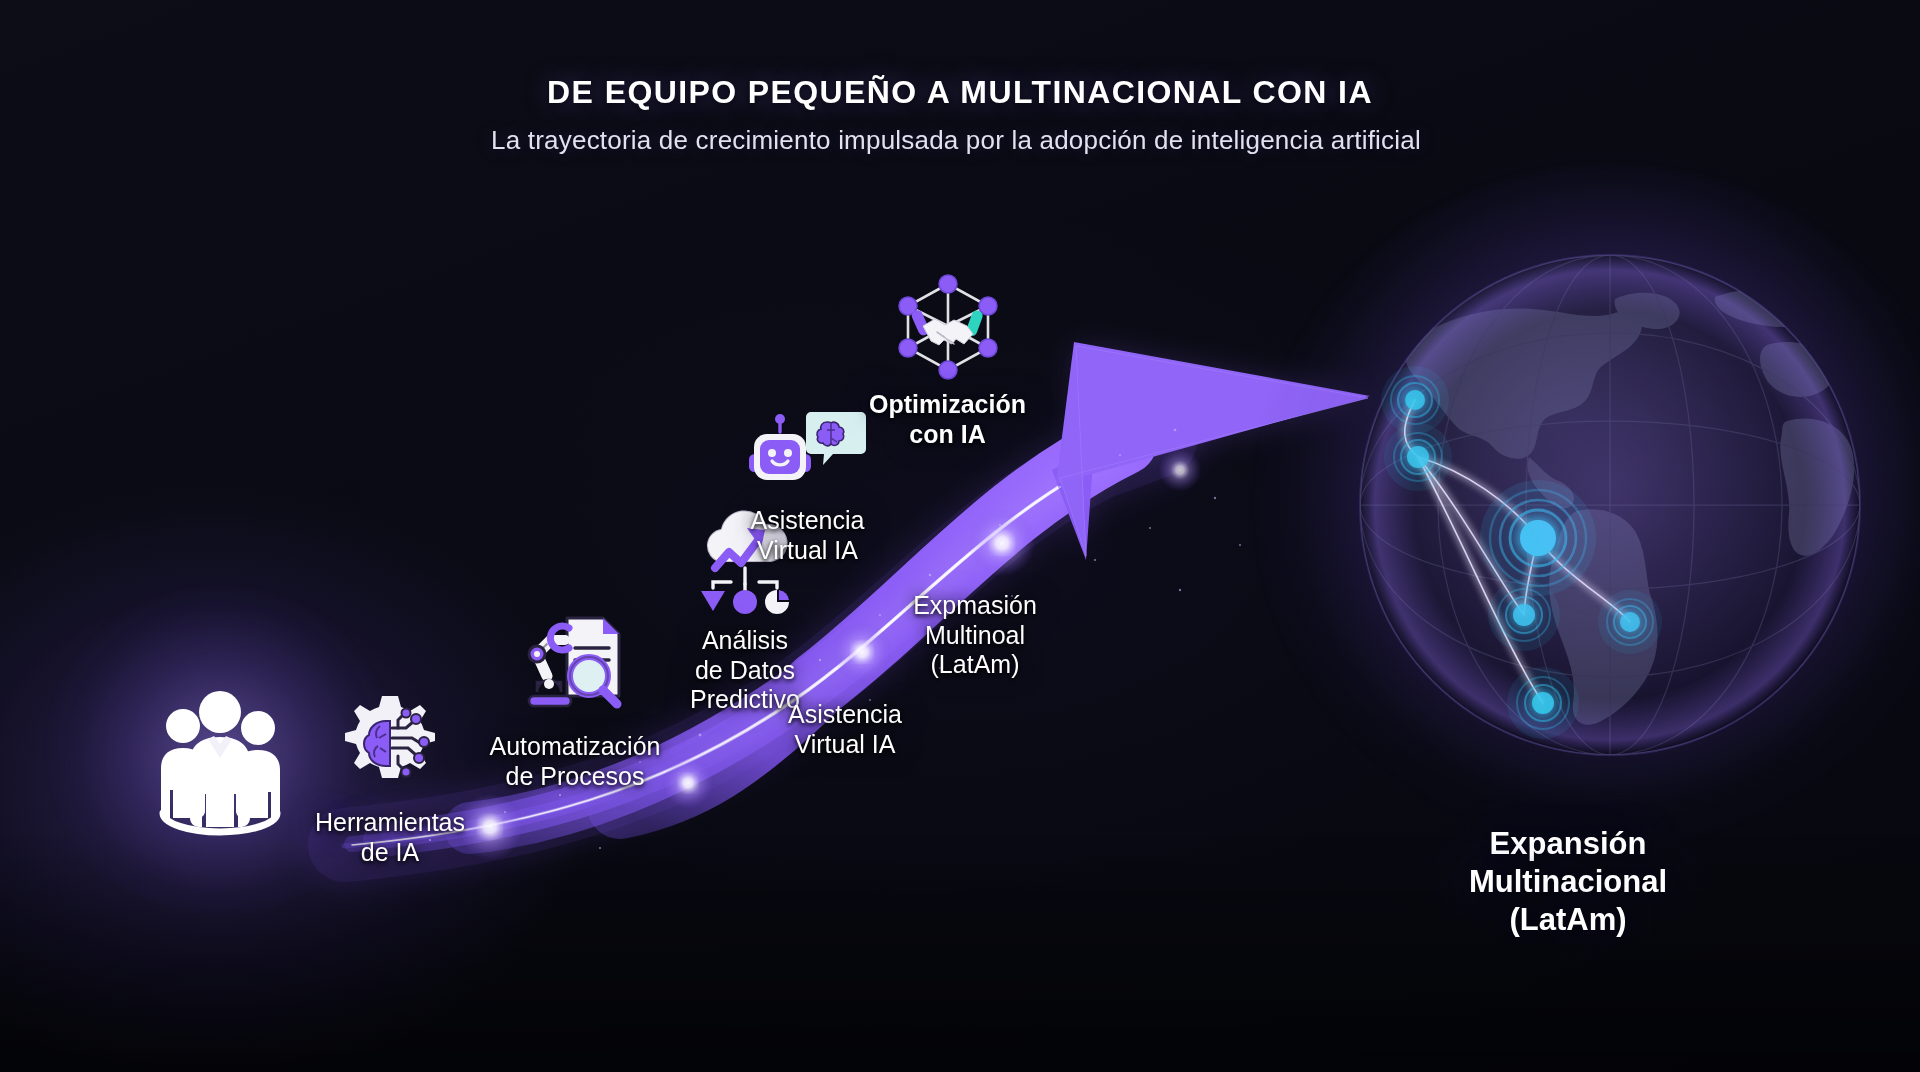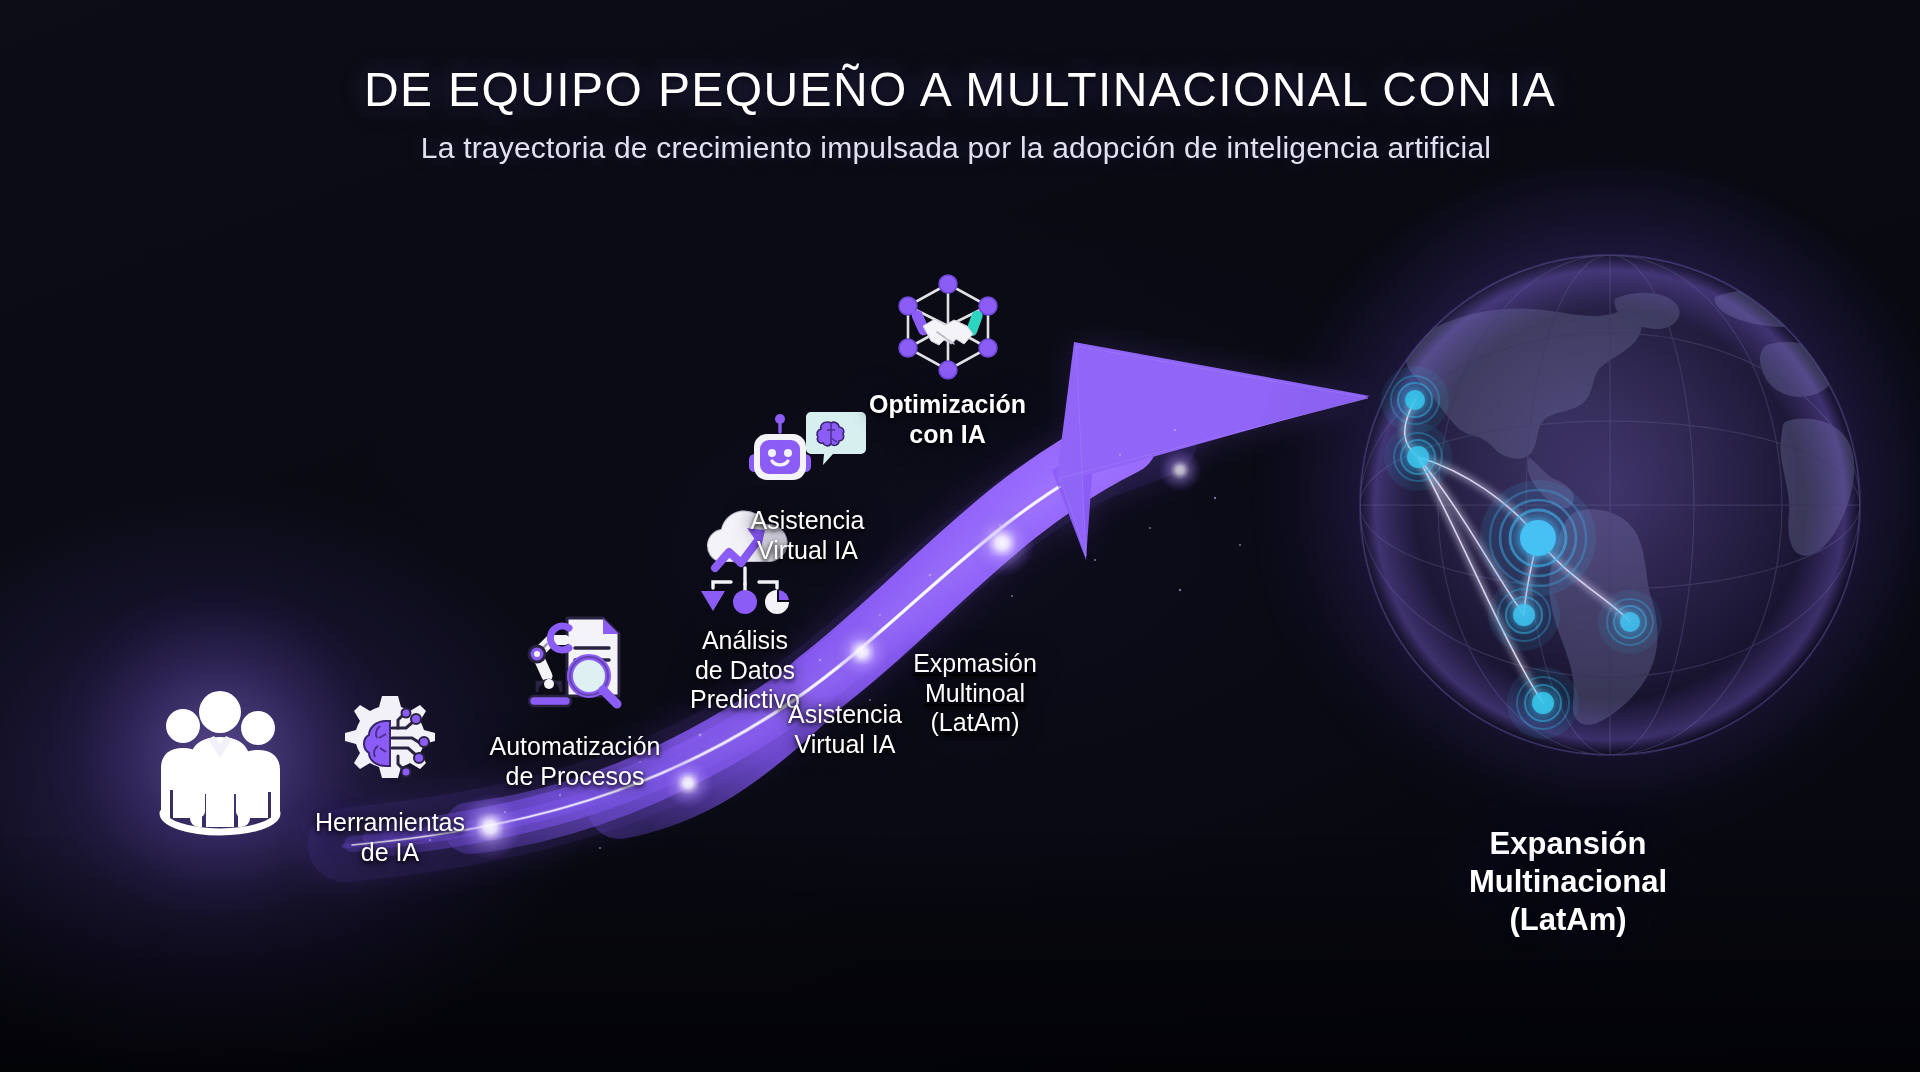--- a/index.html
+++ b/index.html
@@ -17,30 +17,30 @@
       radial-gradient(ellipse 520px 420px at 215px 780px, rgba(124,92,220,.30) 0%, rgba(90,60,180,.12) 45%, rgba(0,0,0,0) 72%),
       radial-gradient(ellipse 440px 440px at 1610px 480px, rgba(140,105,245,.26) 0%, rgba(90,60,180,.10) 50%, rgba(0,0,0,0) 75%),
       radial-gradient(ellipse 900px 500px at 960px 560px, rgba(60,40,120,.10) 0%, rgba(0,0,0,0) 70%),
       linear-gradient(160deg,#0c0d17 0%,#090a12 40%,#07080f 100%);
   }
   
   .header{
     position:absolute;left:0;right:0;top:62px;text-align:center;z-index:20;
   }
   .title{
-    margin:0;
-    font-size:48px;
-    font-weight:normal;
+    margin:12px;
+    font-size:32px;
+    font-weight:bold;
     letter-spacing:1.4px;
     color:#ffffff;
     text-shadow:0 0 26px rgba(150,120,255,.35),0 2px 6px rgba(0,0,0,.9);
   }
   .subtitle{
     margin:14px 8px 0 0;
-    font-size:30px;
+    font-size:26px;
     font-weight:400;
     color:#e3e1ef;
     letter-spacing:.2px;
     text-shadow:0 0 18px rgba(120,100,210,.30);
   }
   
   .layer{position:absolute;left:0;top:0;width:1920px;height:1072px;}
   .layer.svg{pointer-events:none;}
 
   
@@ -318,21 +318,21 @@
       <rect x="5" y="24" width="52" height="46" rx="13" fill="#f4f3f8"></rect>
       <rect x="11" y="30" width="40" height="34" rx="9" fill="#8b5cf6"></rect>
       <circle cx="23" cy="43" r="4" fill="#f4f3f8"></circle>
       <circle cx="39" cy="43" r="4" fill="#f4f3f8"></circle>
       <path d="M23,51 a9,7 0 0 0 16,0" fill="none" stroke="#f4f3f8" stroke-width="3.2" stroke-linecap="round"></path>
     </svg>
     <div class="m-label" style="margin-top:6px;">Asistencia
 Virtual IA</div>
   </div>
 
-  <div class="milestone" style="left:860px;top:649px;width:230px;text-decoration:underline;">
+  <div class="milestone" style="left:860px;top:591px;width:230px;">
     <div class="m-label">Expmasión
 Multinoal
 (LatAm)</div>
   </div>
 
   <div class="milestone" style="left:845px;top:270px;width:205px;">
     <svg class="m-icon" width="118" height="112" viewBox="0 0 118 112">
       <g stroke="#f4f3f8" stroke-width="2.6" fill="none" opacity=".92">
         <path d="M59,14 L19,36 L19,78 L59,100 L99,78 L99,36 Z"></path>
         <path d="M59,14 L59,56 M19,36 L59,56 M99,36 L59,56 M19,78 L59,56 M99,78 L59,56 M59,100 L59,56"></path>

